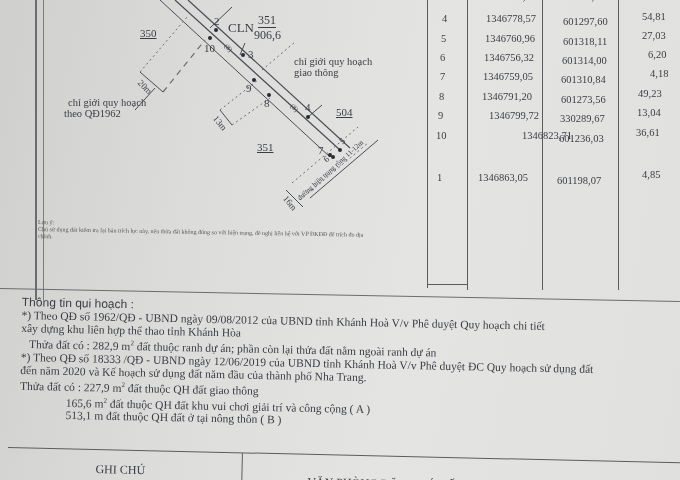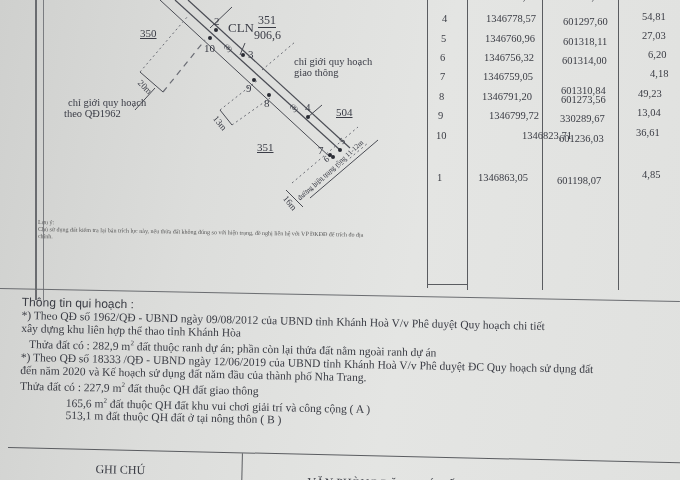--- a/index.html
+++ b/index.html
@@ -132,21 +132,21 @@
     </div>
     <div class="row" style="top:52px;">
       <span style="left:20px;">6</span>
       <span style="left:64px;">1346756,32</span>
       <span style="left:142px;top:3px;">601314,00</span>
       <span style="left:228px;top:-3px;">6,20</span>
     </div>
     <div class="row" style="top:71px;">
       <span style="left:20px;">7</span>
       <span style="left:63px;">1346759,05</span>
-      <span style="left:141px;top:14px;">601310,84</span>
+      <span style="left:141px;top:3px;">601310,84</span>
       <span style="left:230px;top:-3px;">4,18</span>
     </div>
     <div class="row" style="top:91px;">
       <span style="left:19px;">8</span>
       <span style="left:62px;">1346791,20</span>
       <span style="left:141px;top:3px;">601273,56</span>
       <span style="left:218px;top:-3px;">49,23</span>
     </div>
     <div class="row" style="top:110px;">
       <span style="left:18px;">9</span>

